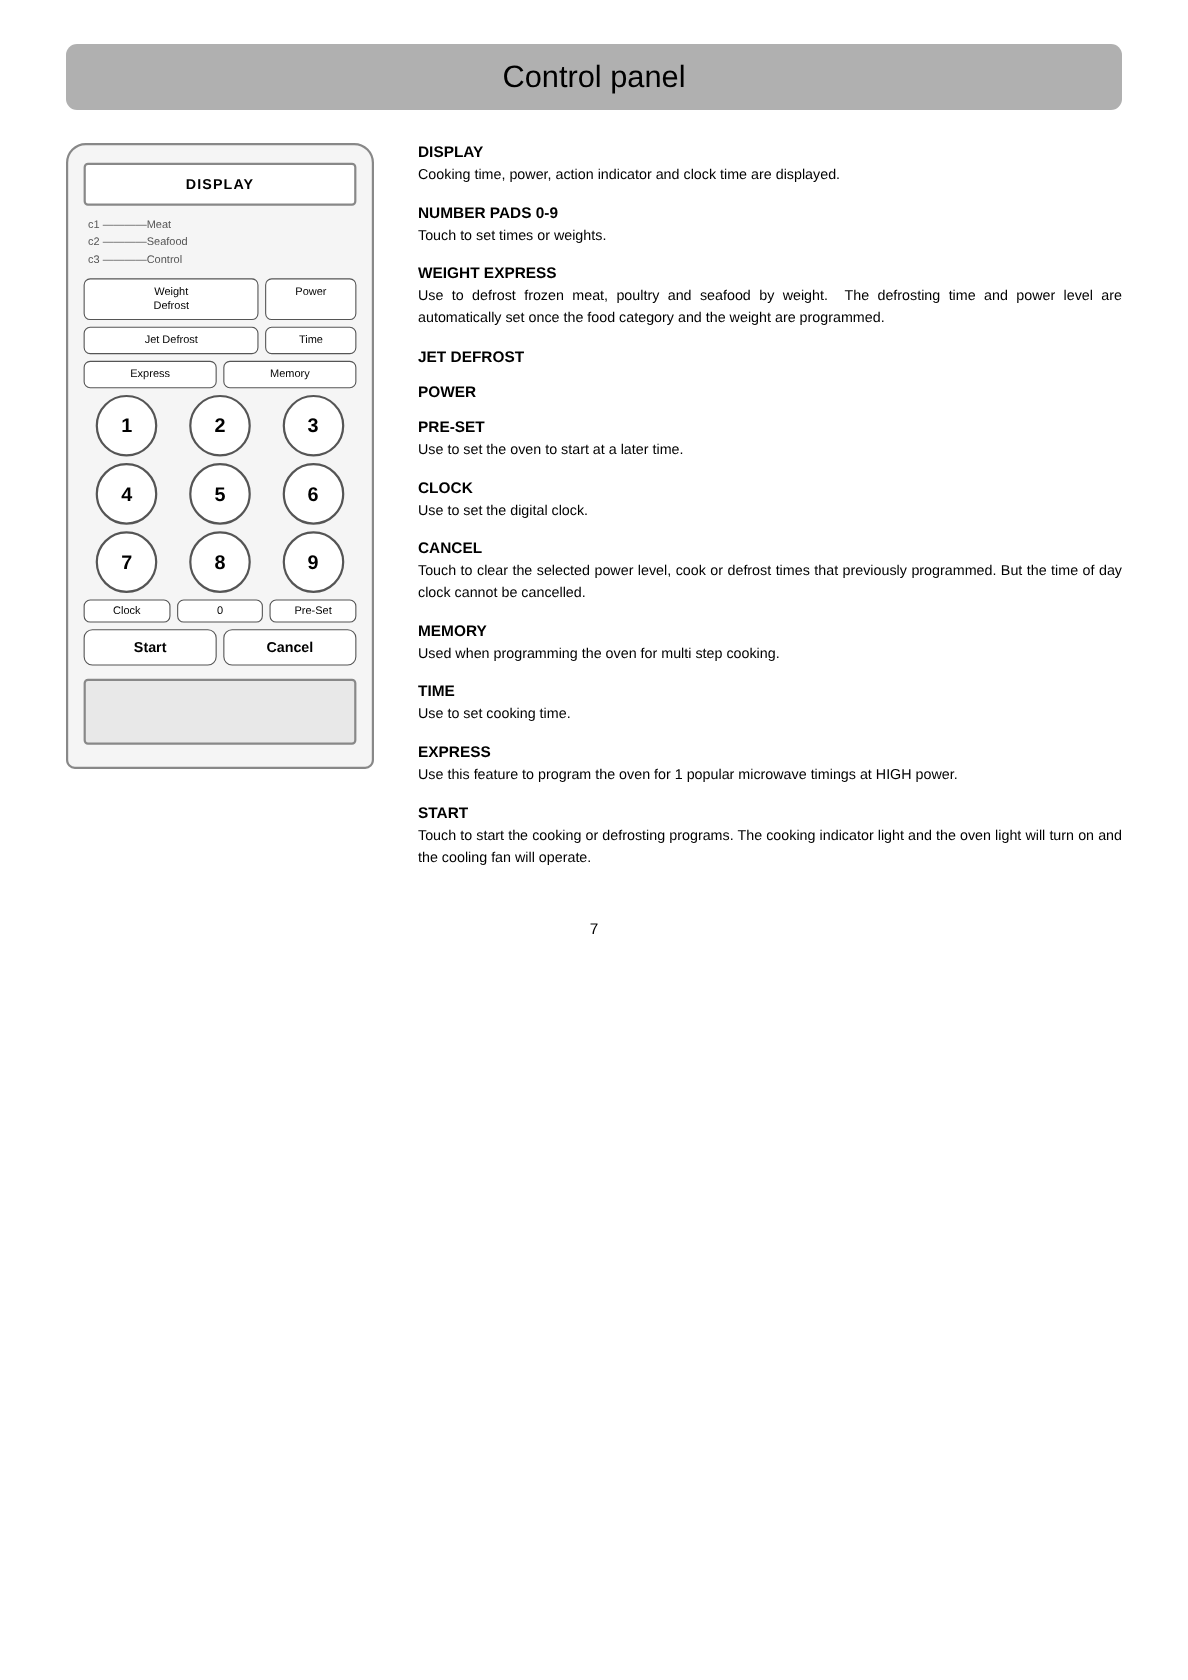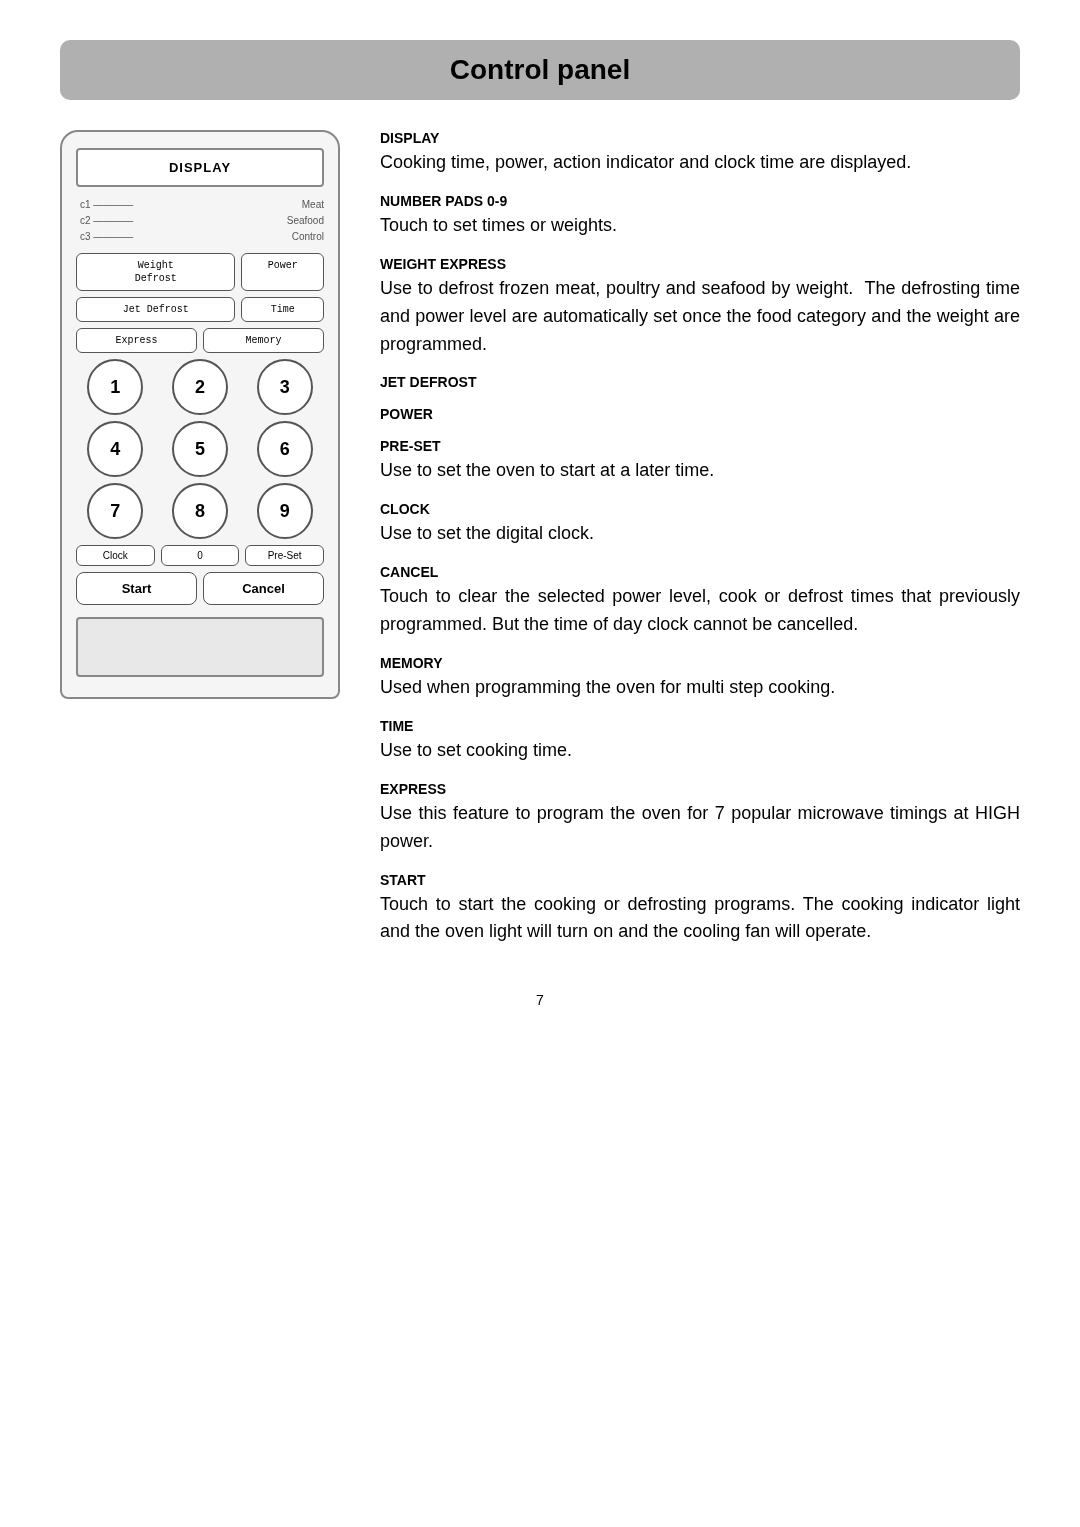--- a/index.html
+++ b/index.html
@@ -15,21 +15,21 @@
 
     .page-title-bar {
       background: #b0b0b0;
       border-radius: 10px;
       text-align: center;
       padding: 14px 0;
       margin-bottom: 30px;
     }
     .page-title-bar h1 {
       font-size: 28px;
-      font-weight: bold;
+      font-weight: normal;
       color: #000;
     }
 
     .main-layout {
       display: flex;
       gap: 40px;
       align-items: flex-start;
     }
 
     
@@ -57,40 +57,38 @@
 
     .category-lines {
       font-size: 10px;
       color: #555;
       margin-bottom: 8px;
       padding-left: 4px;
       line-height: 1.6;
     }
     .category-lines div {
       display: flex;
-      justify-content: space-between;
     }
 
     .button-row {
       display: flex;
       gap: 6px;
       margin-bottom: 6px;
     }
 
     .btn-rect {
       flex: 1;
       border: 1.5px solid #555;
       border-radius: 6px;
       background: #fff;
       font-size: 10px;
       text-align: center;
       padding: 5px 2px;
       line-height: 1.3;
       cursor: pointer;
-      font-family: Liberation Mono, monospace;
     }
 
     .btn-rect.wide {
       flex: 2;
     }
 
     .num-grid {
       display: grid;
       grid-template-columns: repeat(3, 1fr);
       gap: 6px;
@@ -164,21 +162,21 @@
       margin-bottom: 16px;
     }
 
     .desc-item h2 {
       font-size: 14px;
       font-weight: bold;
       margin-bottom: 3px;
     }
 
     .desc-item p {
-      font-size: 18px;
+      font-size: 13px;
       line-height: 1.55;
       text-align: justify;
     }
 
     .page-number {
       text-align: center;
       margin-top: 30px;
       font-size: 14px;
     }
   </style>
@@ -296,21 +294,21 @@
       <p>Used when programming the oven for multi step cooking.</p>
     </div>
 
     <div class="desc-item">
       <h2>TIME</h2>
       <p>Use to set cooking time.</p>
     </div>
 
     <div class="desc-item">
       <h2>EXPRESS</h2>
-      <p>Use this feature to program the oven for 7 popular microwave timings at HIGH power.</p>
+      <p>Use this feature to program the oven for 1 popular microwave timings at HIGH power.</p>
     </div>
 
     <div class="desc-item">
       <h2>START</h2>
       <p>Touch to start the cooking or defrosting programs. The cooking indicator light and the oven light will turn on and the cooling fan will operate.</p>
     </div>
 
   </div>
 </div>
 

